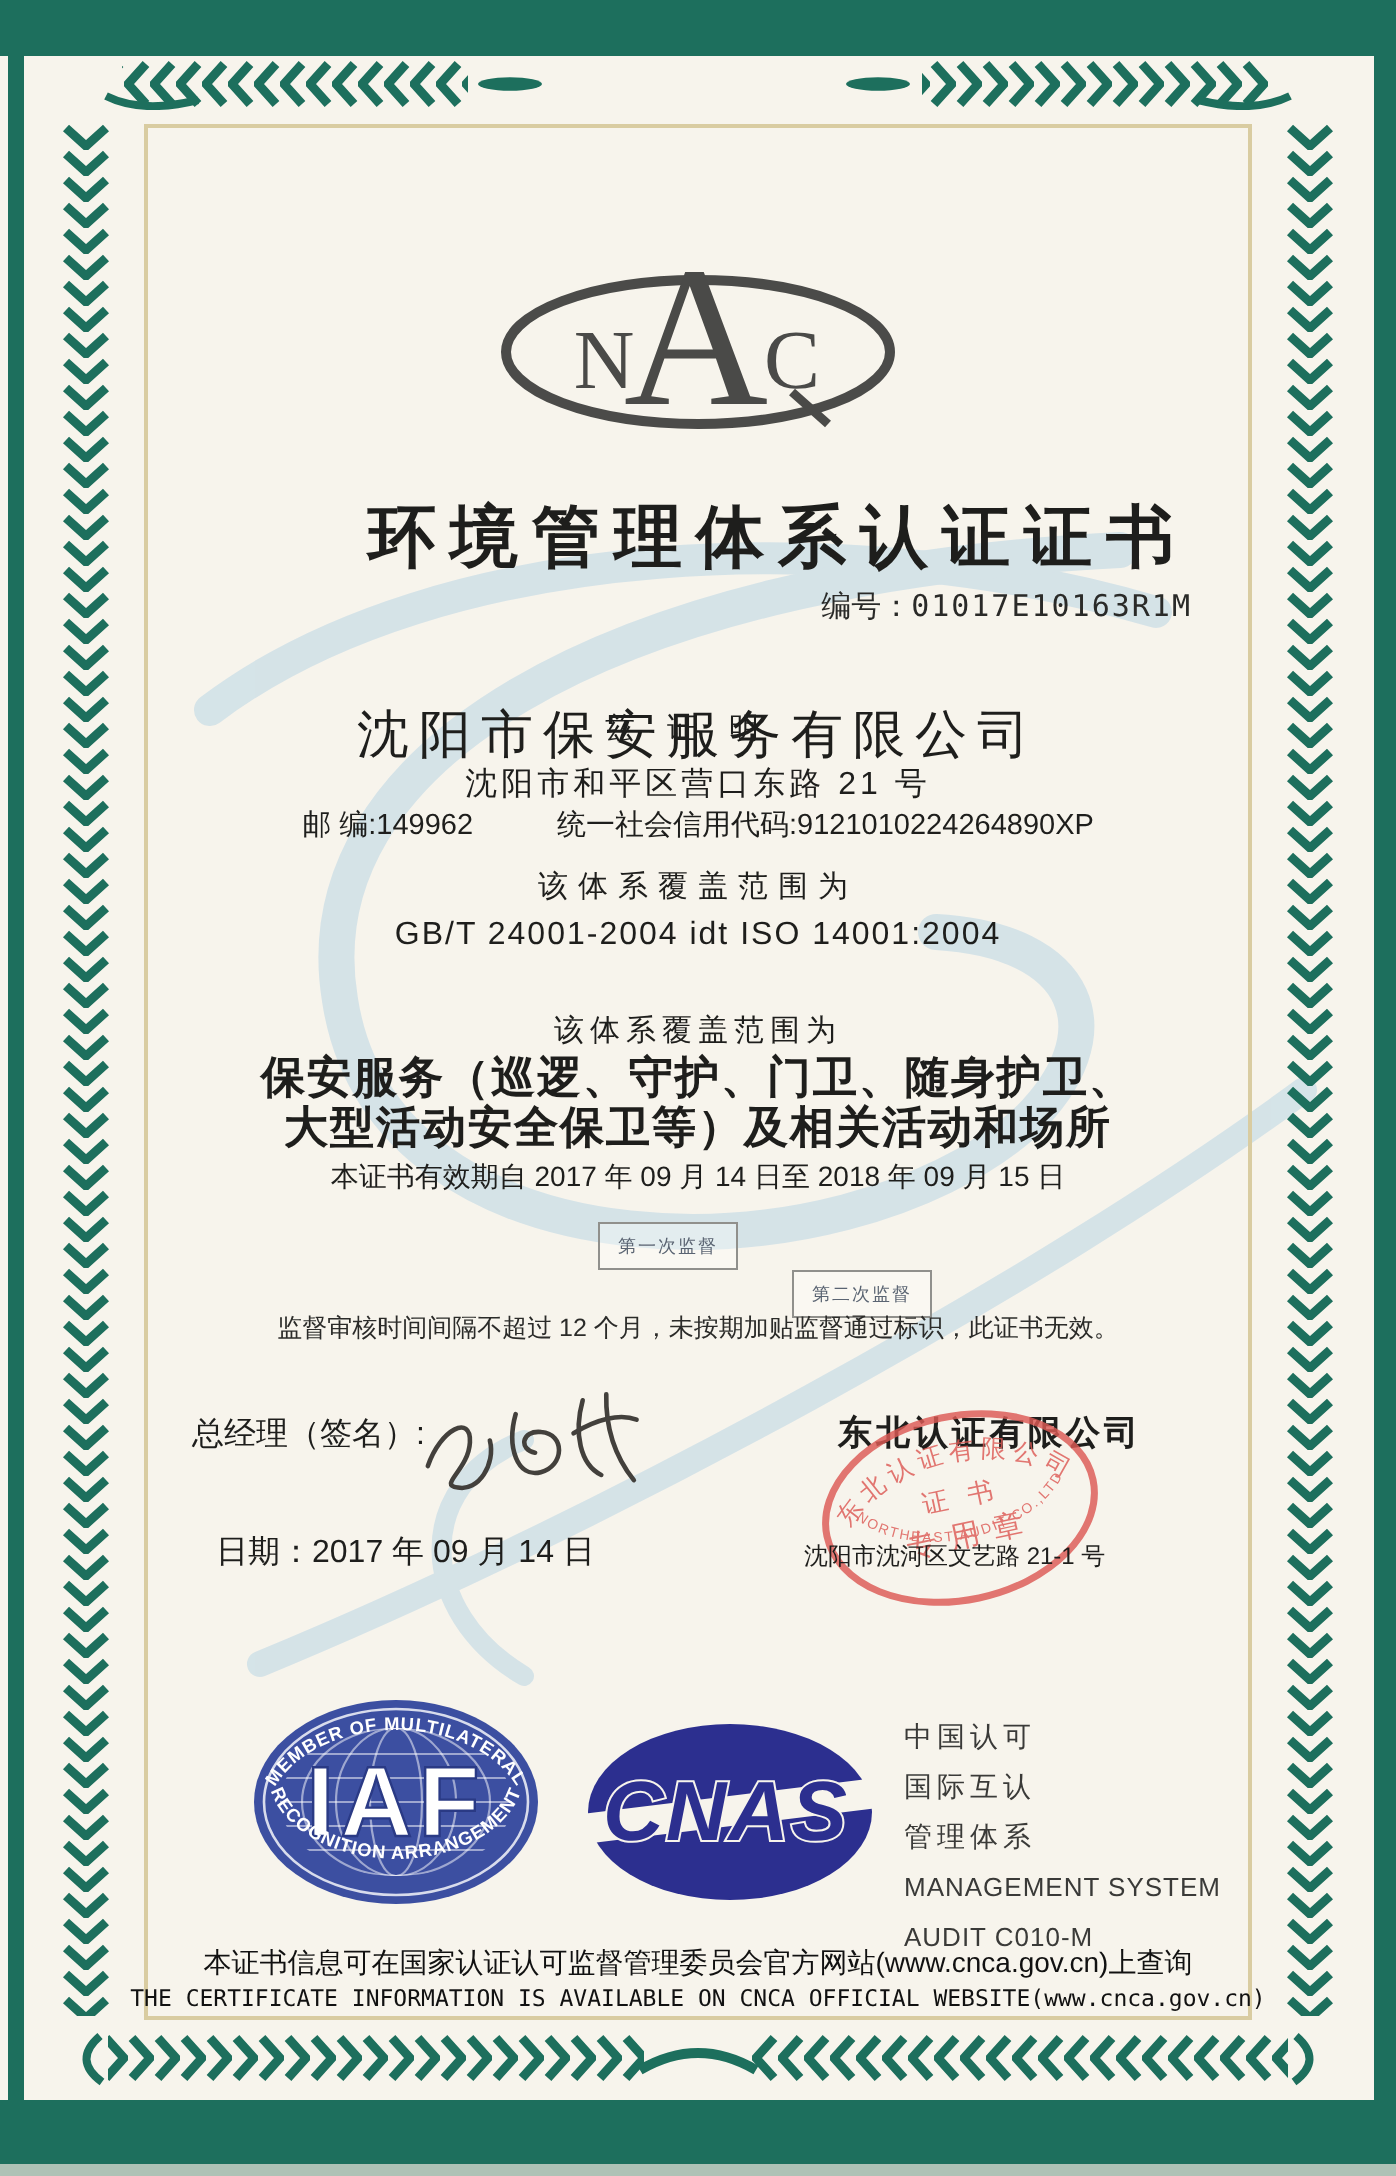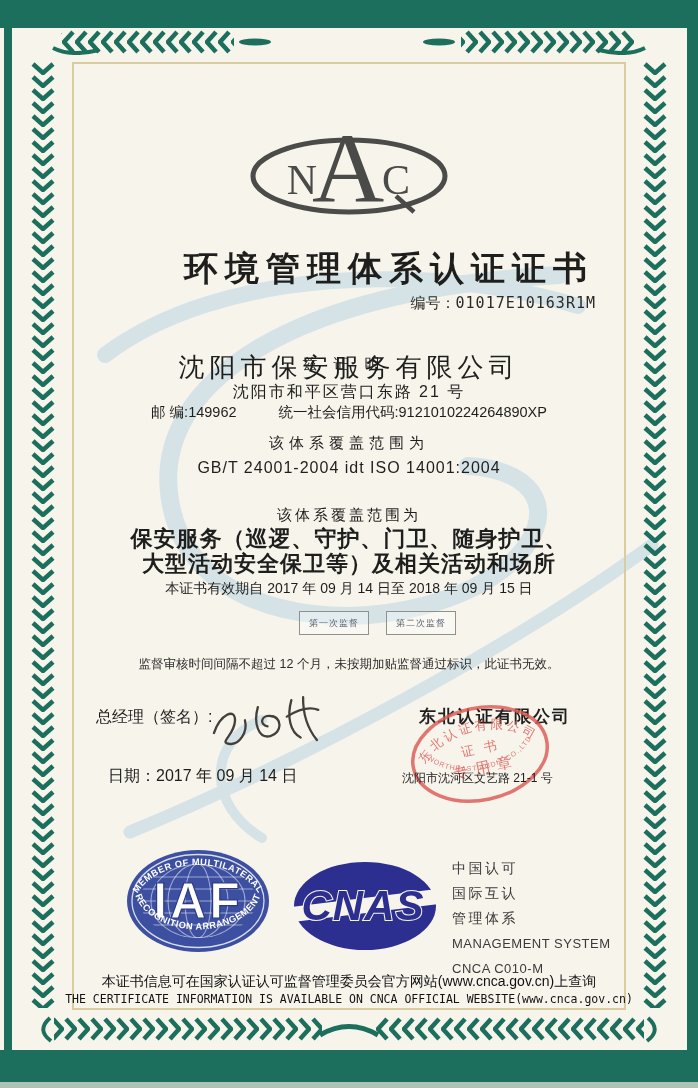--- a/index.html
+++ b/index.html
@@ -24,21 +24,21 @@
   .postal{top:403px;font-size:14.5px;}
   .postal .gap{display:inline-block;width:42px;}
   .conform{top:434px;font-size:15px;letter-spacing:5px;}
   .standard{top:459px;font-family:Liberation Sans, sans-serif;font-size:16px;letter-spacing:1px;}
   .scope-intro{top:506px;font-size:15px;letter-spacing:3px;}
   .scope1{top:524px;font-size:22px;font-weight:bold;letter-spacing:1px;}
   .scope2{top:549px;font-size:22px;font-weight:bold;letter-spacing:1px;}
   .validity{top:580px;font-size:14px;}
   .audit-box{position:absolute;top:611px;height:22px;border:1px solid #90908c;font-size:9px;
              color:#5a6472;line-height:22px;text-align:center;letter-spacing:1px;background:rgba(255,255,255,.35);}
-  .ab1{left:251px;width:68px;margin-left:48px;} .ab2{left:386px;width:68px;}
+  .ab1{left:251px;width:68px;margin-left:48px;} .ab2{left:396px;width:68px;margin-top:24px;}
   .supervision{top:656px;font-size:12.5px;color:#2b2b29;text-align:center;}
   .signer{position:absolute;left:96px;top:707px;font-size:16px;}
   .issuer{position:absolute;left:419px;top:705px;font-size:17px;font-weight:bold;letter-spacing:2px;}
   .issuer-addr{position:absolute;left:402px;top:770px;font-size:12px;}
   .dateline{position:absolute;left:108px;top:766px;font-size:16px;}
   .accr{position:absolute;left:452px;top:856px;font-size:14px;letter-spacing:2.5px;line-height:25px;color:#3a3a38;}
   .accr .en{font-size:13px;letter-spacing:.5px;}
   .footer-cn{top:973px;font-size:14px;color:#111;}
   .footer-en{top:992px;font-family:"DejaVu Sans Mono",monospace;font-size:11.5px;color:#111;}
 </style>
@@ -207,19 +207,19 @@
     <ellipse cx="74" cy="46" rx="71" ry="44" fill="#2c2f8f"></ellipse>
     <rect x="-14" y="38" width="176" height="15" fill="#f7f4ec" transform="rotate(-7 74 46)"></rect>
     <text x="72" y="60" text-anchor="middle" font-size="42" font-weight="bold" font-style="italic" fill="#2c2f8f" stroke="#f7f4ec" stroke-width="2" paint-order="stroke" letter-spacing="1">CNAS</text>
   </svg>
 
   <div class="accr">
     <div>中国认可</div>
     <div>国际互认</div>
     <div>管理体系</div>
     <div class="en">MANAGEMENT SYSTEM</div>
-    <div class="en">CNCA C010-M</div>
+    <div class="en">AUDIT C010-M</div>
   </div>
 
   <div class="ctr footer-cn">本证书信息可在国家认证认可监督管理委员会官方网站(www.cnca.gov.cn)上查询</div>
   <div class="ctr footer-en">THE CERTIFICATE INFORMATION IS AVAILABLE ON CNCA OFFICIAL WEBSITE(www.cnca.gov.cn)</div>
 
 </div>
 
 </body></html>

